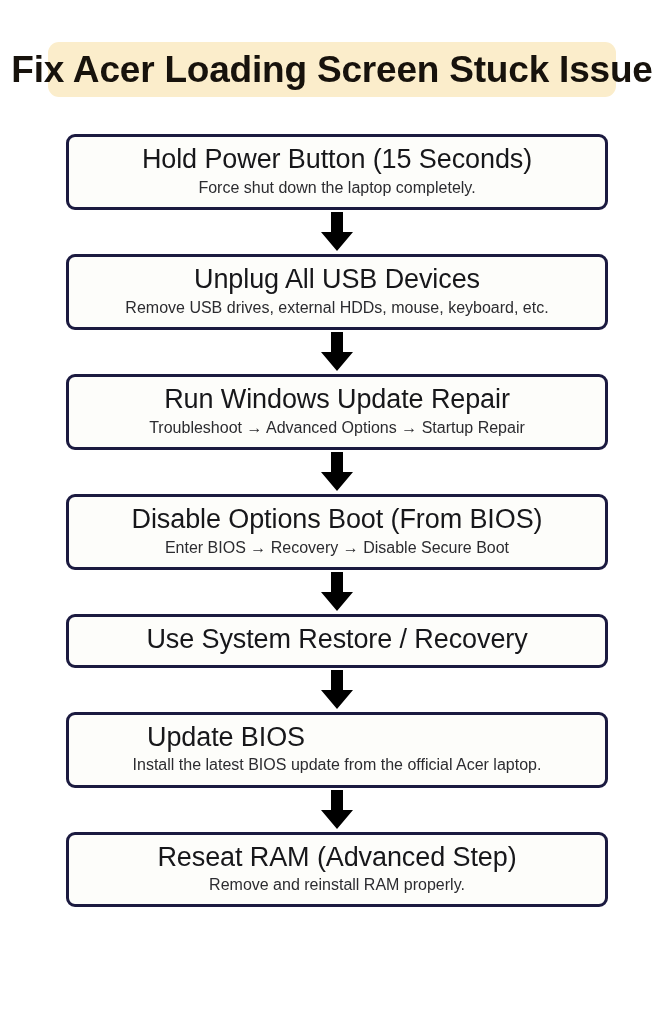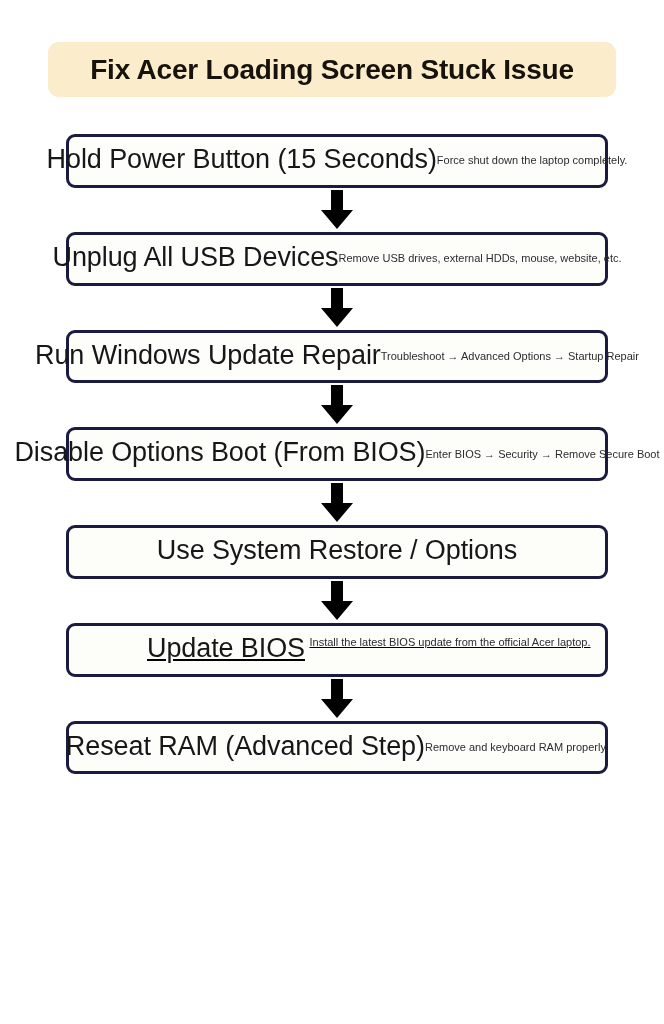--- a/index.html
+++ b/index.html
@@ -32,21 +32,21 @@
     width: 568px;
     height: 55px;
     background: #fbedcb;
     border-radius: 11px;
     display: flex;
     align-items: center;
     justify-content: center;
     box-sizing: border-box;
   }
   .title-text {
-    font-size: 28px;
+    font-size: 37px;
     font-weight: bold;
     color: #17120c;
     letter-spacing: -0.2px;
     line-height: 1;
     white-space: nowrap;
   }
 
   
   .flow {
     position: absolute;
@@ -57,49 +57,48 @@
 
   .step-box {
     position: relative;
     width: 542px;
     box-sizing: border-box;
     background: #fdfdfa;
     border: 3px solid #1b1a40;
     border-radius: 9px;
     padding: 7px 10px 10px 10px;
     display: flex;
-    flex-direction: row;
+    flex-direction: column;
     align-items: center;
     justify-content: center;
   }
 
   .step-title {
     font-size: 27px;
     font-weight: 400;
     color: #17171a;
     line-height: 1.14;
     letter-spacing: -0.1px;
     text-align: center;
     white-space: nowrap;
   }
 
   .step-desc {
-    font-size: 11px;
+    font-size: 16px;
     font-weight: 400;
     color: #2c2c30;
     line-height: 1.2;
     text-align: center;
     margin-top: 3px;
     white-space: nowrap;
   }
 
   
   .step-box.title-offset-left {
     align-items: flex-start;
-    text-decoration: underline;
   }
   .step-box.title-offset-left .step-title {
     padding-left: 68px;
   }
   .step-box.title-offset-left .step-desc {
     width: 100%;
   }
 
   
   .connector {
@@ -131,21 +130,21 @@
     </div>
 
     <div class="connector">
       <svg width="36" height="40" viewBox="0 0 36 40" aria-hidden="true">
         <polygon points="12,0 24,0 24,20 34,20 18,39 2,20 12,20" fill="#000000"></polygon>
       </svg>
     </div>
 
     <div class="step-box">
       <div class="step-title">Unplug All USB Devices</div>
-      <div class="step-desc">Remove USB drives, external HDDs, mouse, website, etc.</div>
+      <div class="step-desc">Remove USB drives, external HDDs, mouse, keyboard, etc.</div>
     </div>
 
     <div class="connector">
       <svg width="36" height="40" viewBox="0 0 36 40" aria-hidden="true">
         <polygon points="12,0 24,0 24,20 34,20 18,39 2,20 12,20" fill="#000000"></polygon>
       </svg>
     </div>
 
     <div class="step-box">
       <div class="step-title">Run Windows Update Repair</div>
@@ -153,31 +152,31 @@
     </div>
 
     <div class="connector">
       <svg width="36" height="40" viewBox="0 0 36 40" aria-hidden="true">
         <polygon points="12,0 24,0 24,20 34,20 18,39 2,20 12,20" fill="#000000"></polygon>
       </svg>
     </div>
 
     <div class="step-box">
       <div class="step-title">Disable Options Boot (From BIOS)</div>
-      <div class="step-desc">Enter BIOS → Security → Remove Secure Boot</div>
-    </div>
-
-    <div class="connector">
-      <svg width="36" height="40" viewBox="0 0 36 40" aria-hidden="true">
-        <polygon points="12,0 24,0 24,20 34,20 18,39 2,20 12,20" fill="#000000"></polygon>
-      </svg>
-    </div>
-
-    <div class="step-box">
-      <div class="step-title">Use System Restore / Options</div>
+      <div class="step-desc">Enter BIOS → Recovery → Disable Secure Boot</div>
+    </div>
+
+    <div class="connector">
+      <svg width="36" height="40" viewBox="0 0 36 40" aria-hidden="true">
+        <polygon points="12,0 24,0 24,20 34,20 18,39 2,20 12,20" fill="#000000"></polygon>
+      </svg>
+    </div>
+
+    <div class="step-box">
+      <div class="step-title">Use System Restore / Recovery</div>
     </div>
 
     <div class="connector">
       <svg width="36" height="40" viewBox="0 0 36 40" aria-hidden="true">
         <polygon points="12,0 24,0 24,20 34,20 18,39 2,20 12,20" fill="#000000"></polygon>
       </svg>
     </div>
 
     <div class="step-box title-offset-left">
       <div class="step-title">Update BIOS</div>
@@ -185,17 +184,17 @@
     </div>
 
     <div class="connector">
       <svg width="36" height="40" viewBox="0 0 36 40" aria-hidden="true">
         <polygon points="12,0 24,0 24,20 34,20 18,39 2,20 12,20" fill="#000000"></polygon>
       </svg>
     </div>
 
     <div class="step-box">
       <div class="step-title">Reseat RAM (Advanced Step)</div>
-      <div class="step-desc">Remove and keyboard RAM properly.</div>
+      <div class="step-desc">Remove and reinstall RAM properly.</div>
     </div>
 
   </div>
 </div>
 
 </body></html>

